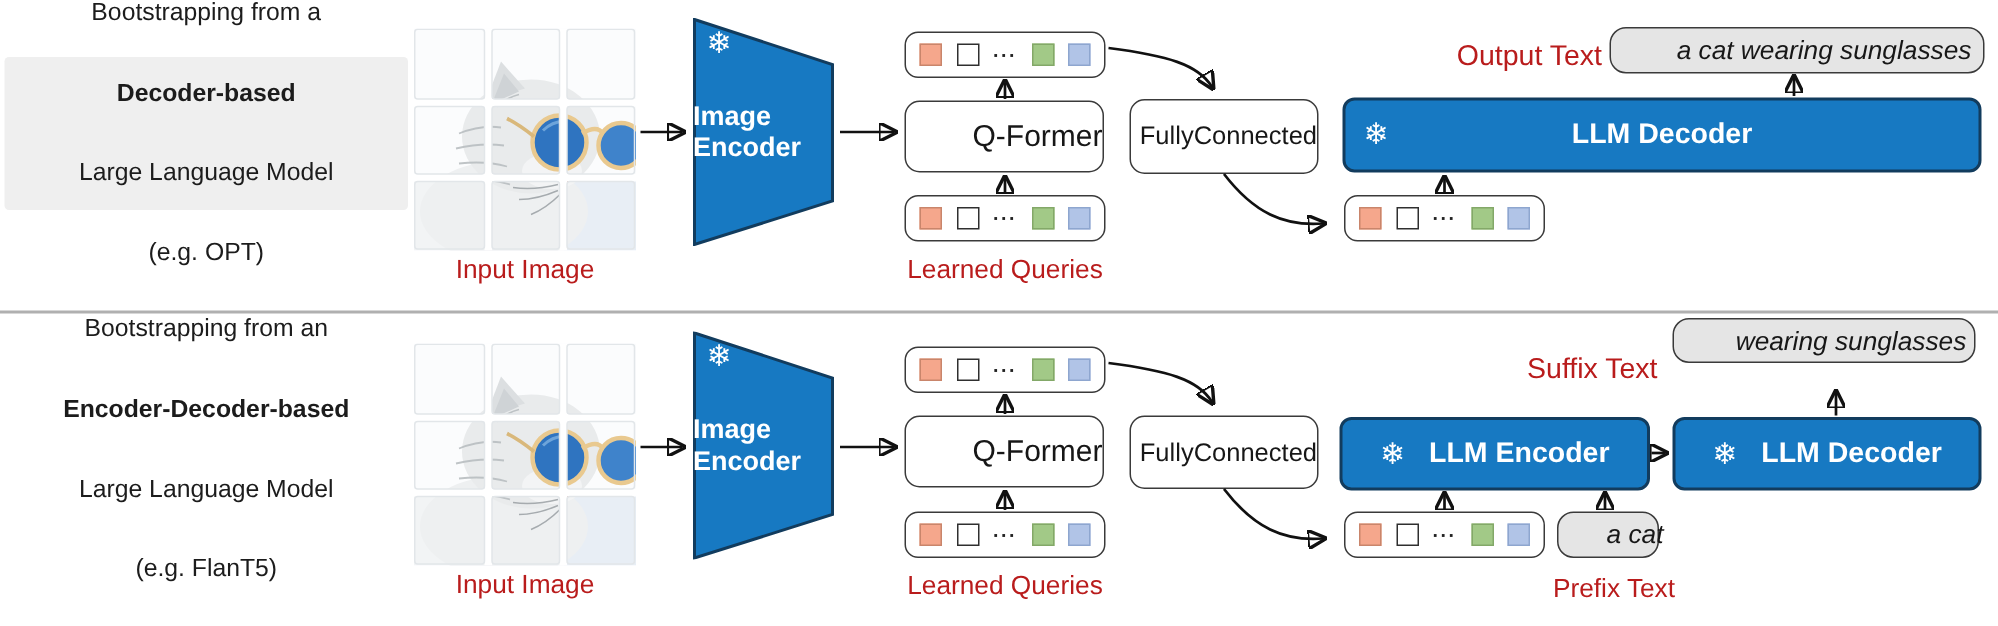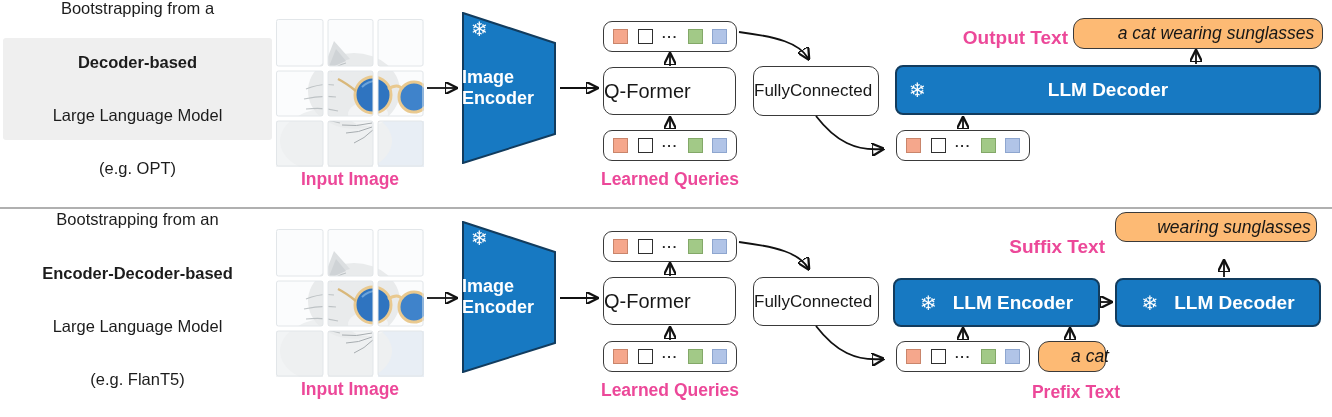--- a/index.html
+++ b/index.html
@@ -10,60 +10,60 @@
   }
   .abs{position:absolute;}
   .caption{
     position:absolute; text-align:center; font-size:16.5px; line-height:1.3;
     color:#1c1c1c; display:flex; flex-direction:column; justify-content:center;
     box-sizing:border-box; border-radius:3px;gap:32px;
   }
   .caption .b{font-weight:700;}
   .caption-bg{background:var(--label_bg,#efefef);}
   .bold-label{
-    position:absolute; font-weight:700; font-size:17.5px; color:#ec4899;
+    position:absolute; font-weight:400; font-size:17.5px; color:#b91c1c;
     text-align:center; white-space:nowrap;
   }
   .big-bold{font-size:19px;}
   .right-align{text-align:right;}
   .token-row{
     position:absolute; display:flex; align-items:center; justify-content:space-between;
     width:134px; height:31px; padding:0 9px; box-sizing:border-box;
     background:#fff; border:1.6px solid #3a3a3a; border-radius:9px;
   }
   .sq{width:15px;height:15px;box-sizing:border-box;flex:0 0 auto;}
   .sq-salmon{background:var(--token_salmon,#f5a78c); border:1px solid #c9856b;}
   .sq-white{background:#ffffff; border:1.5px solid #2f2f2f;}
   .sq-green{background:var(--token_green,#a2c987); border:1px solid #83a868;}
   .sq-blue{background:var(--token_blue,#b1c4e7); border:1px solid #8ea6cf;}
   .dots{font-size:13px; font-weight:700; letter-spacing:1px; color:#222; line-height:1; flex:0 0 auto;}
   .wbox{
     position:absolute; background:#fff; border:1.6px solid #3a3a3a; border-radius:10px;
-    display:flex; align-items:center; justify-content:flex-start; box-sizing:border-box;
+    display:flex; align-items:center; justify-content:flex-end; box-sizing:border-box;
     color:#171717;
   }
   .qformer{font-size:20px;}
   .fc{font-size:17px; line-height:1.13; text-align:center; flex-direction:row;}
   .blue-box{
     position:absolute; background:var(--blue,#1779c2); border:2px solid var(--blue_dark,#123c5e);
     border-radius:8px; color:#fff; box-sizing:border-box;
     display:flex; align-items:center; justify-content:center;
     font-weight:700; font-size:19px;
   }
   .snow{font-size:20px; color:#fff; line-height:1; flex:0 0 auto;}
   .snow-abs{position:absolute; left:12px; top:50%; transform:translateY(-50%);}
   .enc-wrap{position:absolute; width:94px; height:152px;}
   .enc-text{
     position:absolute; inset:0; display:flex; flex-direction:column;
     align-items:flex-start; justify-content:center; color:#fff; font-weight:700;
     font-size:18px; line-height:1.18; text-align:center;
   }
   .enc-snow{position:absolute; left:9px; top:7px;}
   .text-pill{
-    position:absolute; background:#fdba74; border:1.5px solid #3a3a3a; border-radius:11px;
+    position:absolute; background:#e5e5e5; border:1.5px solid #3a3a3a; border-radius:11px;
     display:flex; align-items:center; justify-content:center;
     font-style:italic; font-size:17.5px; box-sizing:border-box; color:#171717;
     white-space:nowrap;
     padding-left:36px;
   }
   .divider{position:absolute; left:0; top:207px; width:1332px; height:2px; background:var(--divider,#b0b0b0);}
   #arrows{position:absolute; left:0; top:0; pointer-events:none;}
   #arrows path, #arrows line{stroke:#111; stroke-width:1.8; fill:none;}
 </style>
 </head>

